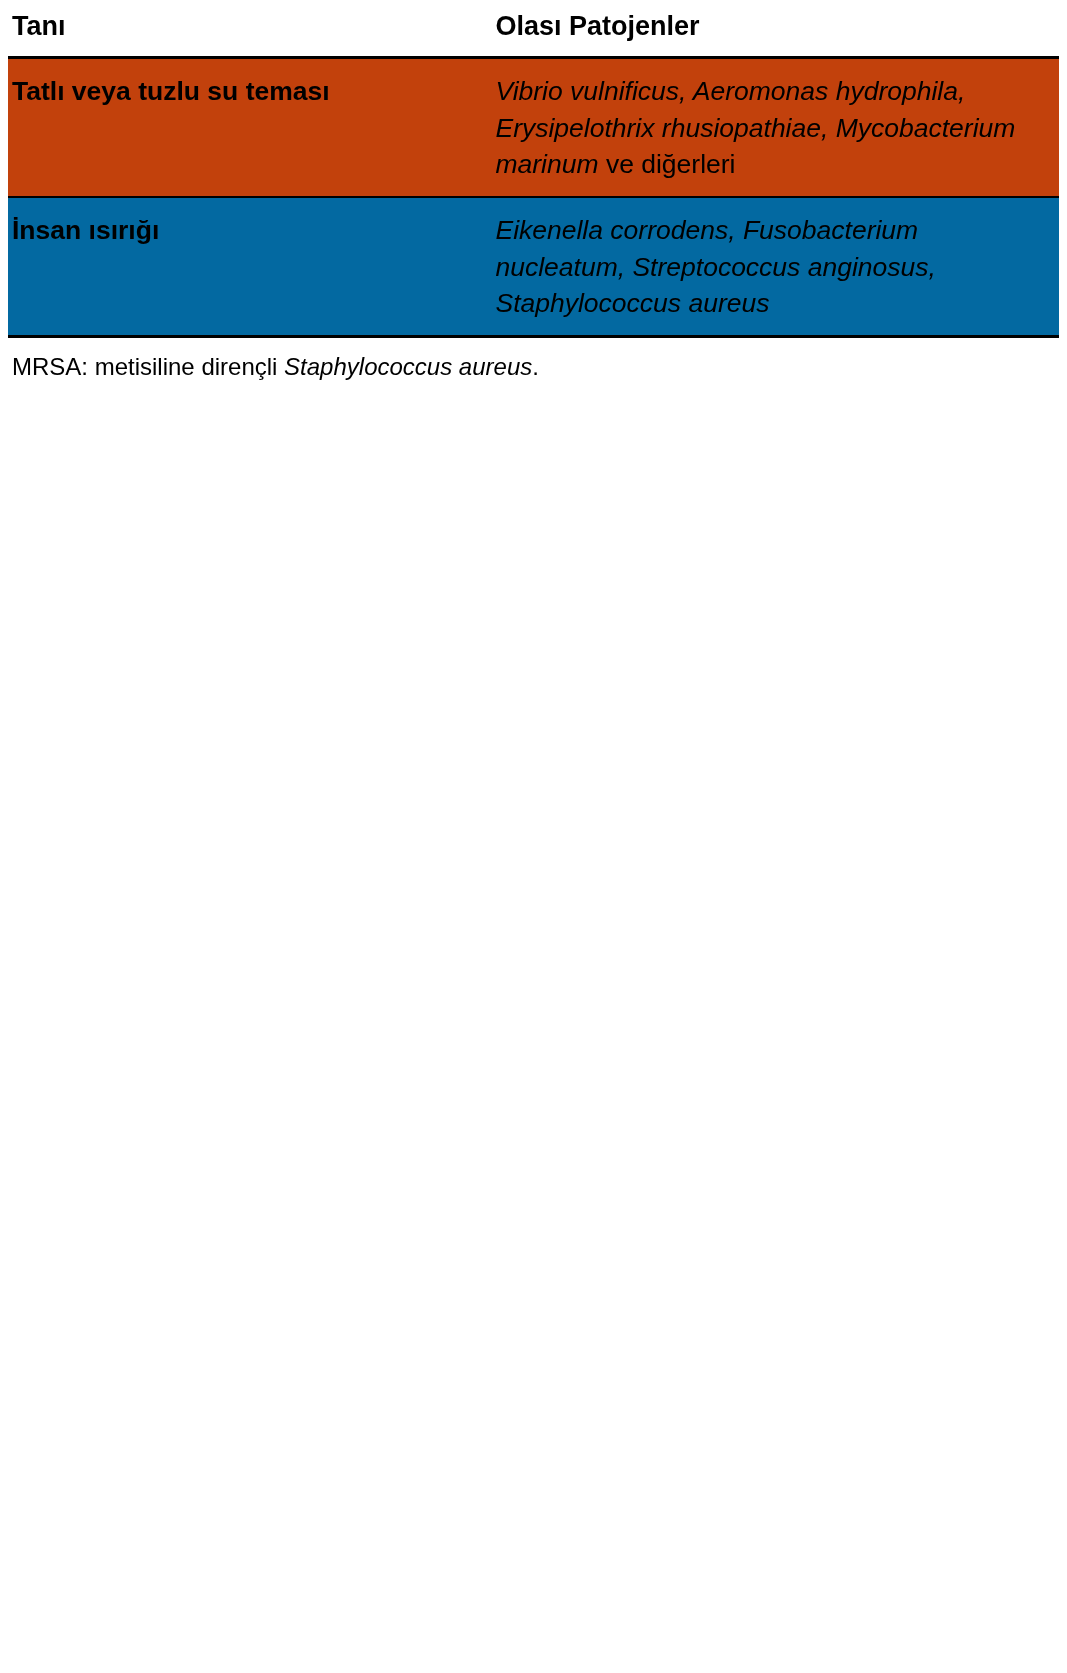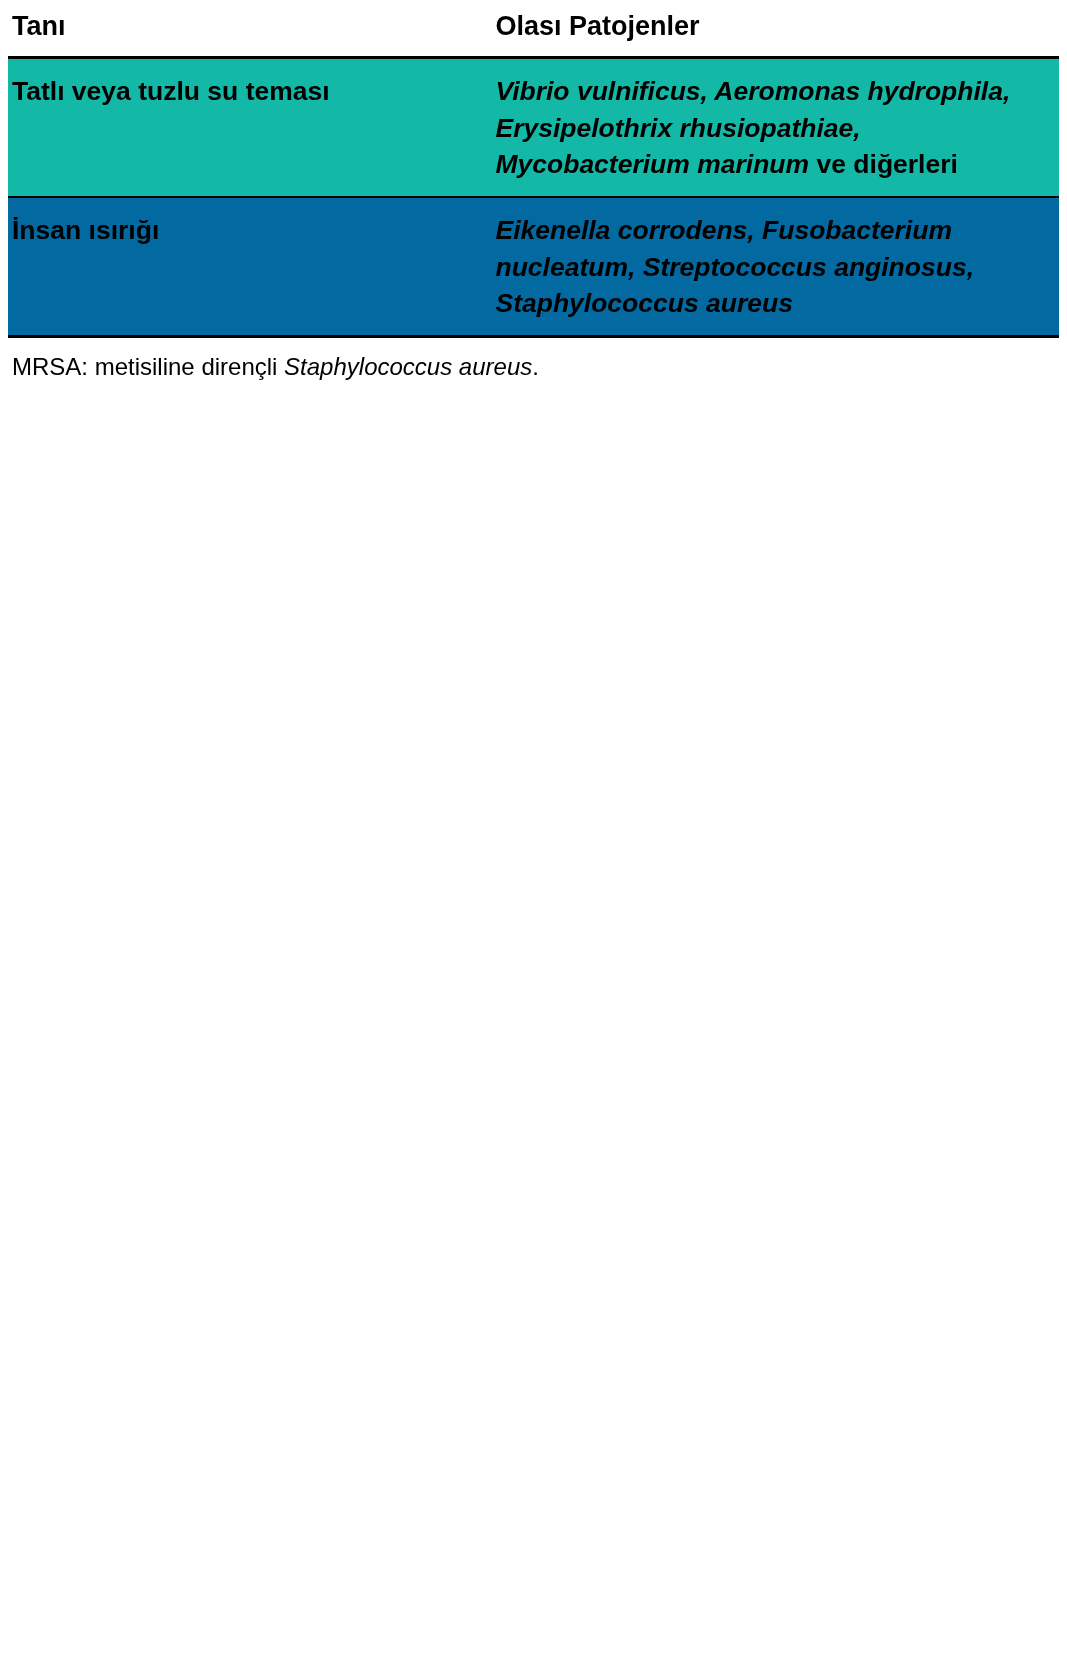--- a/index.html
+++ b/index.html
@@ -37,38 +37,38 @@
     line-height: 1.2;
   }
   tbody td {
     font-size: 26.5px;
     padding: 14px 6px 14px 4px;
     vertical-align: top;
     line-height: 1.37;
     border-bottom: 2px solid #ffffff;
   }
   tbody tr.shaded td {
-    background: #14b8a6;
+    background: #c2410c;
   }
   tbody tr.plain td {
     background: #0369a1;
   }
   tbody tr.plain td {
     border-bottom: 2px solid #000000;
     border-top: 2px solid #000000;
   }
   tbody tr.shaded td {
     border-bottom: none;
     border-top: none;
   }
   td.diagnosis {
     font-weight: bold;
   }
   td.pathogens {
-    font-weight: bold;
+    font-weight: normal;
   }
   td.pathogens i {
     font-style: italic;
   }
   tfoot td {
     font-size: 24px;
     padding: 13px 4px 8px 4px;
     border-top: 3px solid #000000;
     background: #ffffff;
     line-height: 1.3;

